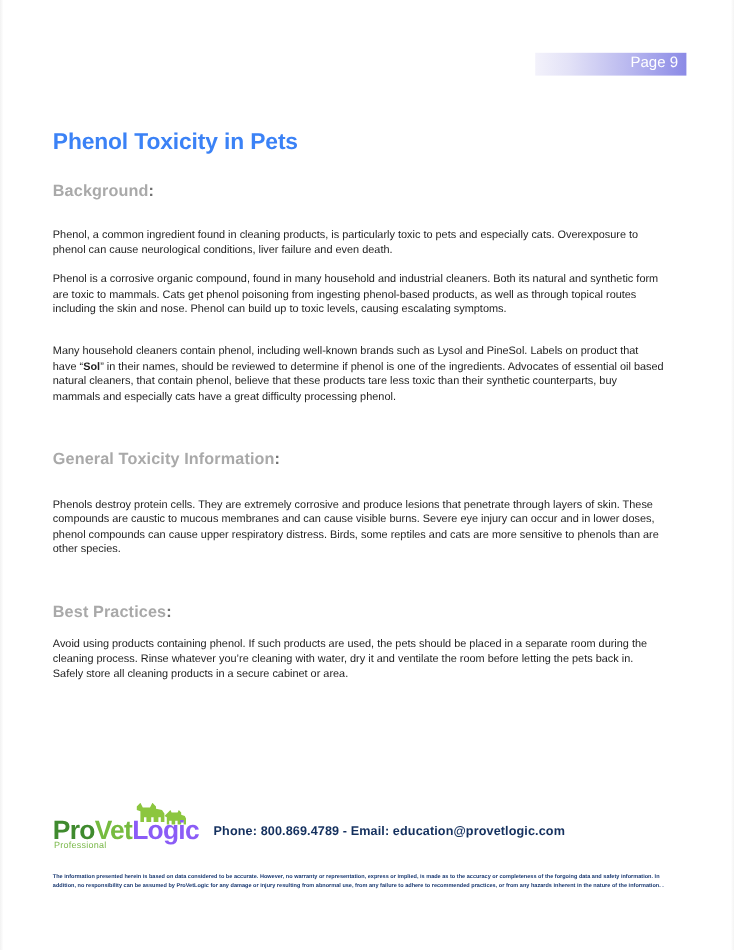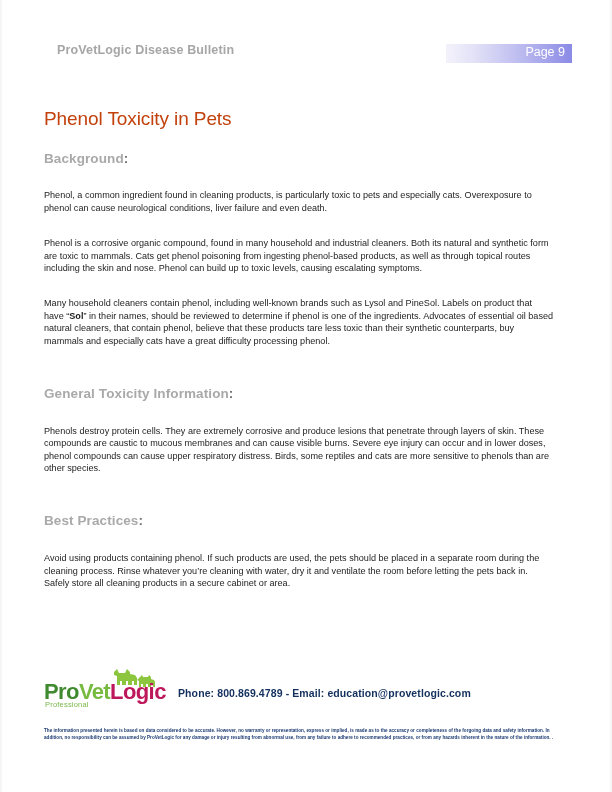--- a/index.html
+++ b/index.html
@@ -77,22 +77,22 @@
   
   .content {
     position: absolute;
     left: 44px;
     top: 108px;
     width: 510px;
   }
 
   .doc-title {
     font-size: 19px;
-    font-weight: normal;
-    color: #c2410c;
+    font-weight: bold;
+    color: #3b82f6;
     margin: 0 0 0 0;
     letter-spacing: -0.1px;
     line-height: 1.15;
   }
 
   .section-heading {
     font-size: 13.5px;
     font-weight: bold;
     color: #a9a9a9;
     margin: 0;
@@ -109,21 +109,21 @@
   .section-heading.h-practices  { margin-top: 38px; }
 
   p.body {
     font-size: 9.1px;
     line-height: 12.6px;
     color: #1d1d1d;
     margin: 0;
     text-align: left;
   }
   p.body.first-after-heading { margin-top: 22px; }
-  p.body.follow { margin-top: 23px; }
+  p.body.follow { margin-top: 12px; }
 
   p.body b { font-weight: bold; }
 
   
   .footer {
     position: absolute;
     left: 0;
     top: 666px;
     width: 612px;
     height: 126px;
@@ -165,23 +165,20 @@
   }
 </style>
 </head>
 <body>
 
 <div class="page">
 
   <div class="page-edge-left"></div>
   <div class="page-edge-right"></div>
 
-  <div class="header">
-    <div class="header-title">ProVetLogic Disease Bulletin</div>
-  </div>
 
   <div class="page-badge">
     <div class="page-badge-label">Page 9</div>
   </div>
 
   <div class="content">
 
     <h1 class="doc-title">Phenol Toxicity in Pets</h1>
 
     <h2 class="section-heading h-background"><span>Background</span><span class="colon">:</span></h2>
@@ -211,21 +208,21 @@
 
         <g fill="#8cc63f">
 
           <path d="M70 3 l3 -3 l2 4 l6 0 l2 -4 l3 3 l0 2 l5 1 l2 3 l0 7 l-3 0 l0 -4 l-2 0 l0 4 l-4 0 l0 -4 l-2 0 l0 4 l-4 0 l0 -4 l-2 0 l0 4 l-3 0 l0 -9 l-3 -1 z"></path>
 
           <path d="M96 8 l2 -2 l1 2 l5 0 l1 -2 l2 2 l0 2 l3 1 l1 2 l0 5 l-2 0 l0 -3 l-2 0 l0 3 l-3 0 l0 -3 l-2 0 l0 3 l-3 0 l0 -3 l-2 0 l0 3 l-2 0 l0 -6 l-2 -1 z"></path>
         </g>
       </svg>
 
       <div style="position:absolute; left:0; top:12px; font-size:22px; font-weight:bold; letter-spacing:-0.6px; line-height:1; white-space:nowrap;">
-        <span style="color:#3f8a2e;">Pro</span><span style="color:#76bb3f;margin-top:44px;">Vet</span><span style="color:#be185d;">Logic</span>
+        <span style="color:#3f8a2e;">Pro</span><span style="color:#76bb3f;margin-top:44px;">Vet</span><span style="color:#8b5cf6;">Logic</span>
       </div>
 
       <div style="position:absolute; left:1px; top:32px; font-size:7.5px; font-weight:normal; color:#7ab84a; letter-spacing:0.2px; line-height:1;">Professional</div>
     </div>
 
     <div class="contact">Phone: 800.869.4789  - Email: education@provetlogic.com</div>
 
     <div class="disclaimer">The information presented herein is based on data considered to be accurate. However, no warranty or representation, express or implied, is made as to the accuracy or completeness of the forgoing data and safety information. In addition, no responsibility can be assumed by ProVetLogic for any damage or injury resulting from abnormal use, from any failure to adhere to recommended practices, or from any hazards inherent in the nature of the information. .</div>
 
   </div>

